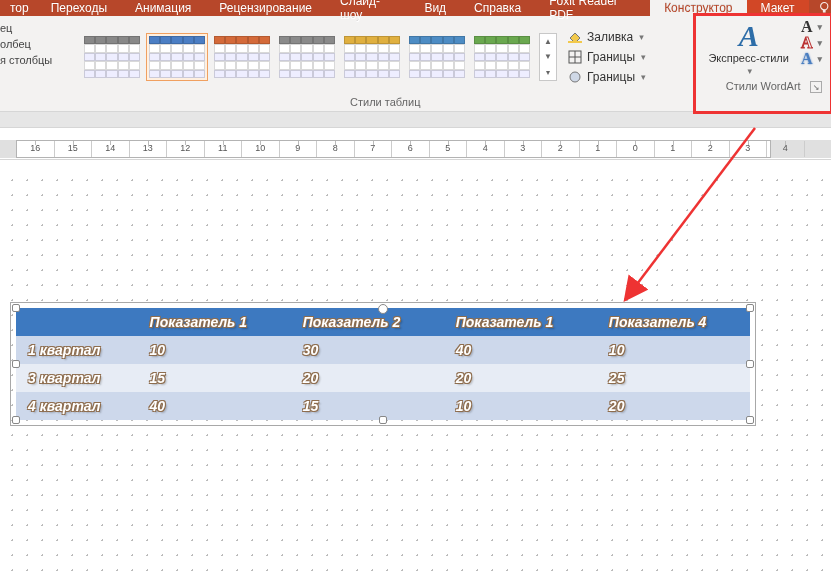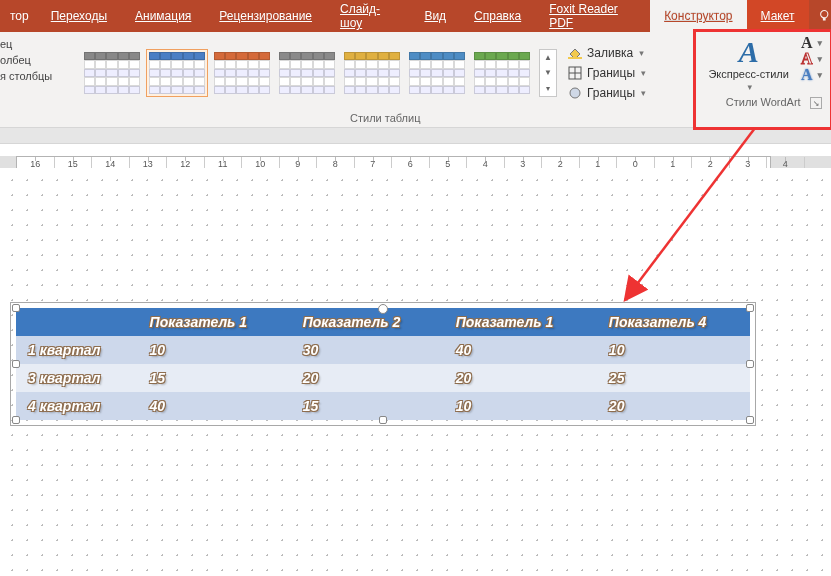--- a/index.html
+++ b/index.html
@@ -1,21 +1,21 @@
 <!DOCTYPE html>
 <html><head>
 <meta charset="utf-8">
 <style>
   * { box-sizing: border-box; margin: 0; padding: 0; }
   body { font-family: "Segoe UI", Tahoma, sans-serif; font-size: 12px; background: #fff; overflow: hidden; width: 831px; height: 576px; position: relative; }
 
   
-  .tab-strip { background: #b7472a; height: 32px; display: flex; align-items: stretch; color: #fff; font-size: 12px; }
+  .tab-strip { background: #b7472a; height: 16px; display: flex; align-items: stretch; color: #fff; font-size: 12px; }
   .tab-left-fragment { display: flex; align-items: center; padding: 0 8px 0 10px; text-shadow: 0 -1px rgba(0,0,0,.1);}
-  .tab { padding: 0 14px; display: flex; align-items: center; cursor: pointer; text-shadow: 0 -1px rgba(0,0,0,.1); text-decoration: underline;}
+  .tab { padding: 0 14px; display: flex; align-items: center; cursor: pointer; text-shadow: 0 -1px rgba(0,0,0,.1);}
   .tab.highlight { background: #d24726; }
   .tab.active { background: #f3f2f1; color: #b7472a; }
   .lightbulb { margin-left: 8px; width: 16px; height: 16px; align-self: center; opacity:.9;}
 
   
   .ribbon { background: #f3f2f1; height: 96px; border-bottom: 1px solid #d6d6d6; display: flex; }
   .ribbon-left-fragment { width: 75px; display:flex; flex-direction:column; padding: 6px 4px 0 0; gap:4px; font-size:11px; color:#444; }
   .ribbon-left-fragment div { white-space:nowrap; overflow:hidden; }
   .group { border-right: 1px solid #d6d6d6; display: flex; flex-direction: column; padding: 4px 6px 0 6px; height: 100%; }
   .group-label { text-align: center; font-size: 11px; color: #666; padding: 2px 0 3px; }

